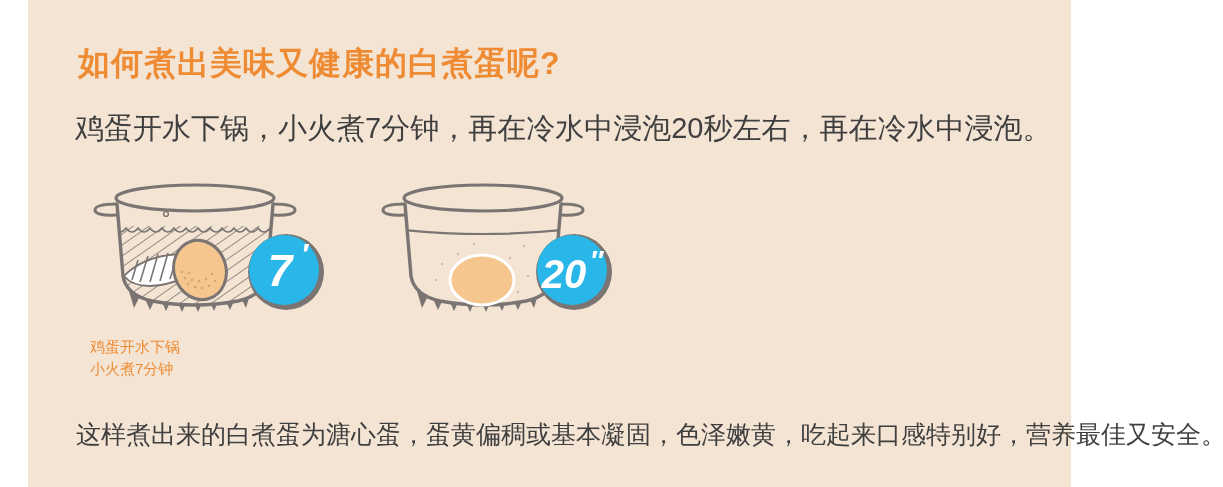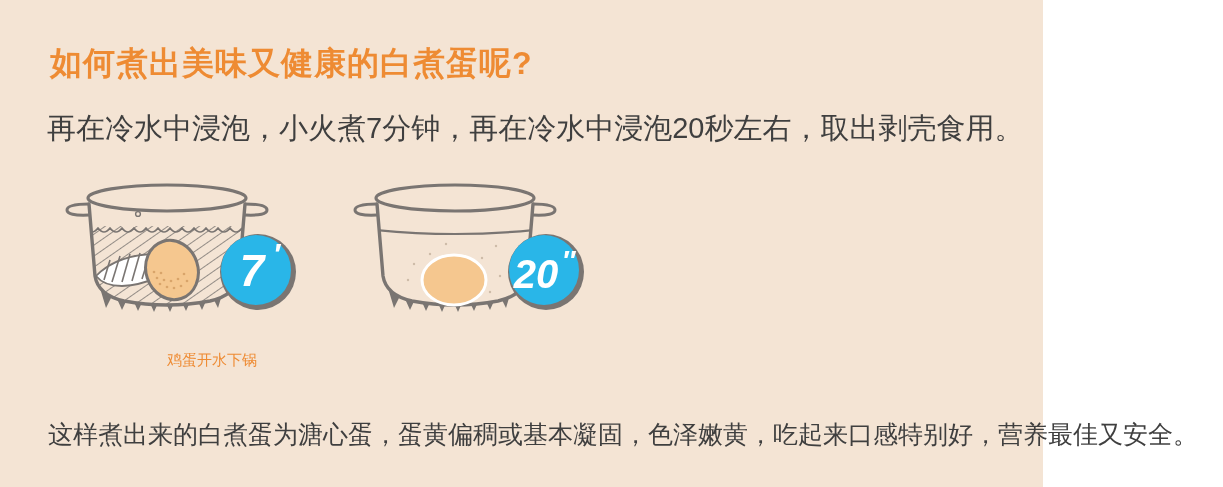--- a/index.html
+++ b/index.html
@@ -11,20 +11,21 @@
     height: 487px;
     overflow: hidden;
     font-family: "Liberation Sans", "DejaVu Sans", sans-serif;
   }
   #infographic {
     position: relative;
     width: 1043px;
     height: 487px;
     background: #f4e4d4;
     box-sizing: border-box;
+    margin-left: 28px;
   }
 
   
   .title {
     position: absolute;
     left: 50px;
     top: 44px;
     font-size: 32px;
     font-weight: bold;
     color: #ee8b33;
@@ -65,23 +66,23 @@
   .step-art {
     position: absolute;
     left: 0;
     top: 0;
     width: 300px;
     height: 150px;
   }
   .step-caption {
     position: absolute;
     left: 0;
-    top: 181px;
+    top: 168px;
     width: 300px;
-    text-align: center;
+    text-align: left;
     color: #ee8b33;
     font-size: 15px;
     line-height: 22px;
   }
   .step-caption .cap-line {
     display: block;
     white-space: nowrap;
   }
 
   
@@ -95,21 +96,21 @@
     line-height: 1.3;
   }
 </style>
 </head>
 <body>
 
 <div id="infographic">
 
   <div class="title">如何煮出美味又健康的白煮蛋呢?</div>
 
-  <div class="intro">再在冷水中浸泡，小火煮7分钟，再在冷水中浸泡20秒左右，取出剥壳食用。</div>
+  <div class="intro">鸡蛋开水下锅，小火煮7分钟，再在冷水中浸泡20秒左右，再在冷水中浸泡。</div>
 
   <div class="steps">
 
     <div class="step step-1">
       <div class="step-art">
         <svg width="300" height="150" viewBox="0 0 300 150" xmlns="http://www.w3.org/2000/svg">
           <defs>
 
             <pattern id="hatch1" width="9" height="9" patternTransform="rotate(55)" patternUnits="userSpaceOnUse">
               <rect width="9" height="9" fill="#f4e4d4"></rect>
@@ -174,20 +175,21 @@
             <circle cx="196" cy="104" r="38" fill="#7a7572"></circle>
             <circle cx="194" cy="102" r="35" fill="#29b6e8"></circle>
             <text x="190" y="118" font-family="'Liberation Sans', sans-serif" font-size="44" font-weight="bold" font-style="italic" fill="#ffffff" text-anchor="middle">7</text>
             <text x="216" y="96" font-family="'Liberation Sans', sans-serif" font-size="30" font-weight="bold" fill="#ffffff" text-anchor="middle">′</text>
           </g>
         </svg>
       </div>
 
       <div class="step-caption">
         <span class="cap-line">鸡蛋开水下锅</span>
+        <span class="cap-line">小火煮7分钟</span>
       </div>
     </div>
 
     <div class="step step-2">
       <div class="step-art">
         <svg width="300" height="150" viewBox="0 0 300 150" xmlns="http://www.w3.org/2000/svg">
           <defs>
             <clipPath id="potclip2">
               <path d="M27 36 L33 108 Q36 127 62 133 Q105 141 148 133 Q174 127 177 108 L183 36 Z"></path>
             </clipPath>

